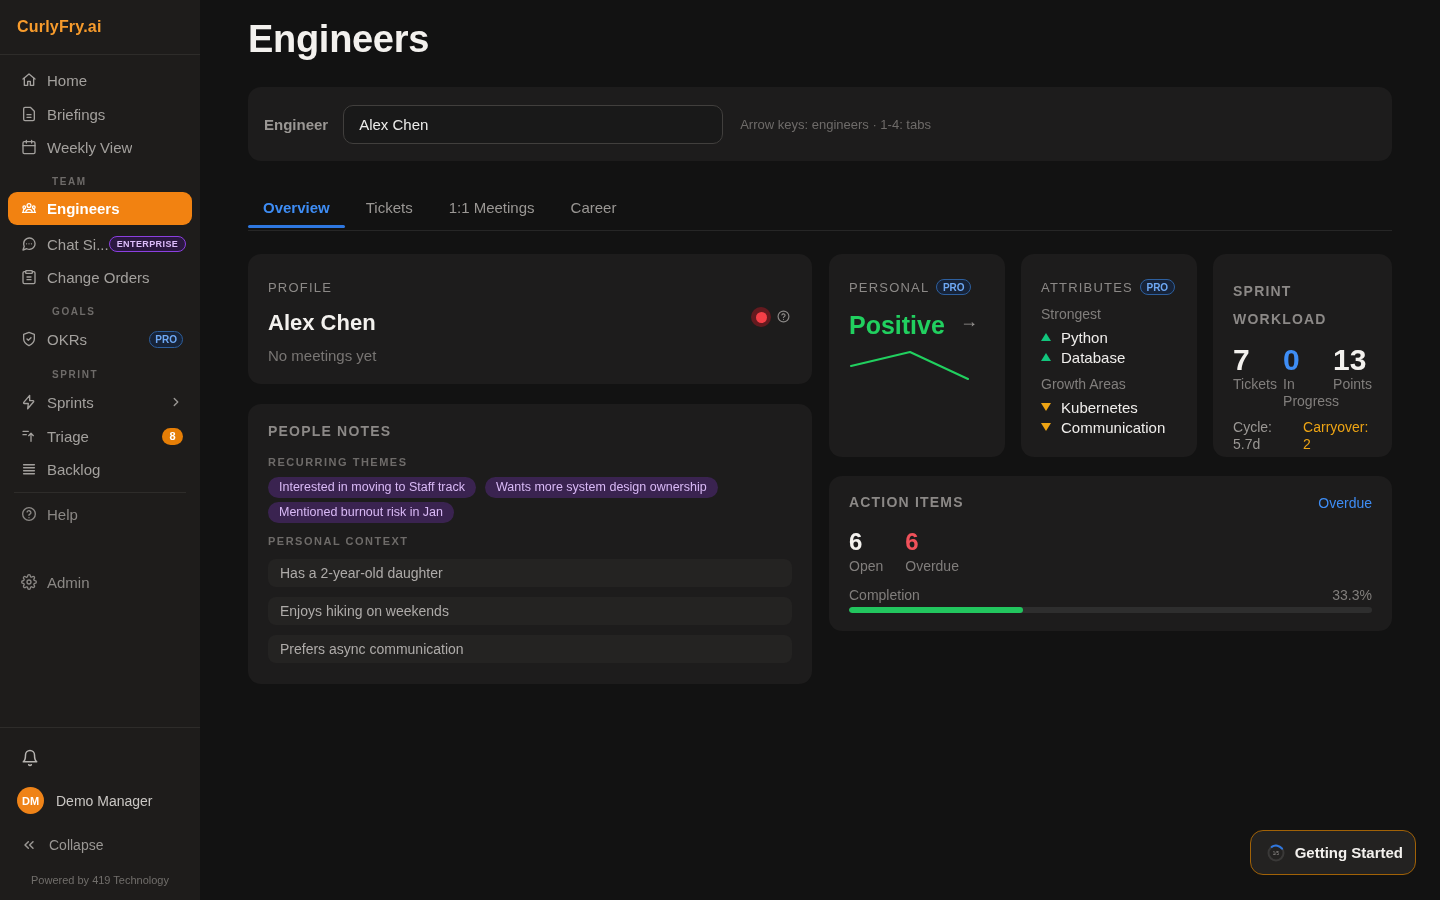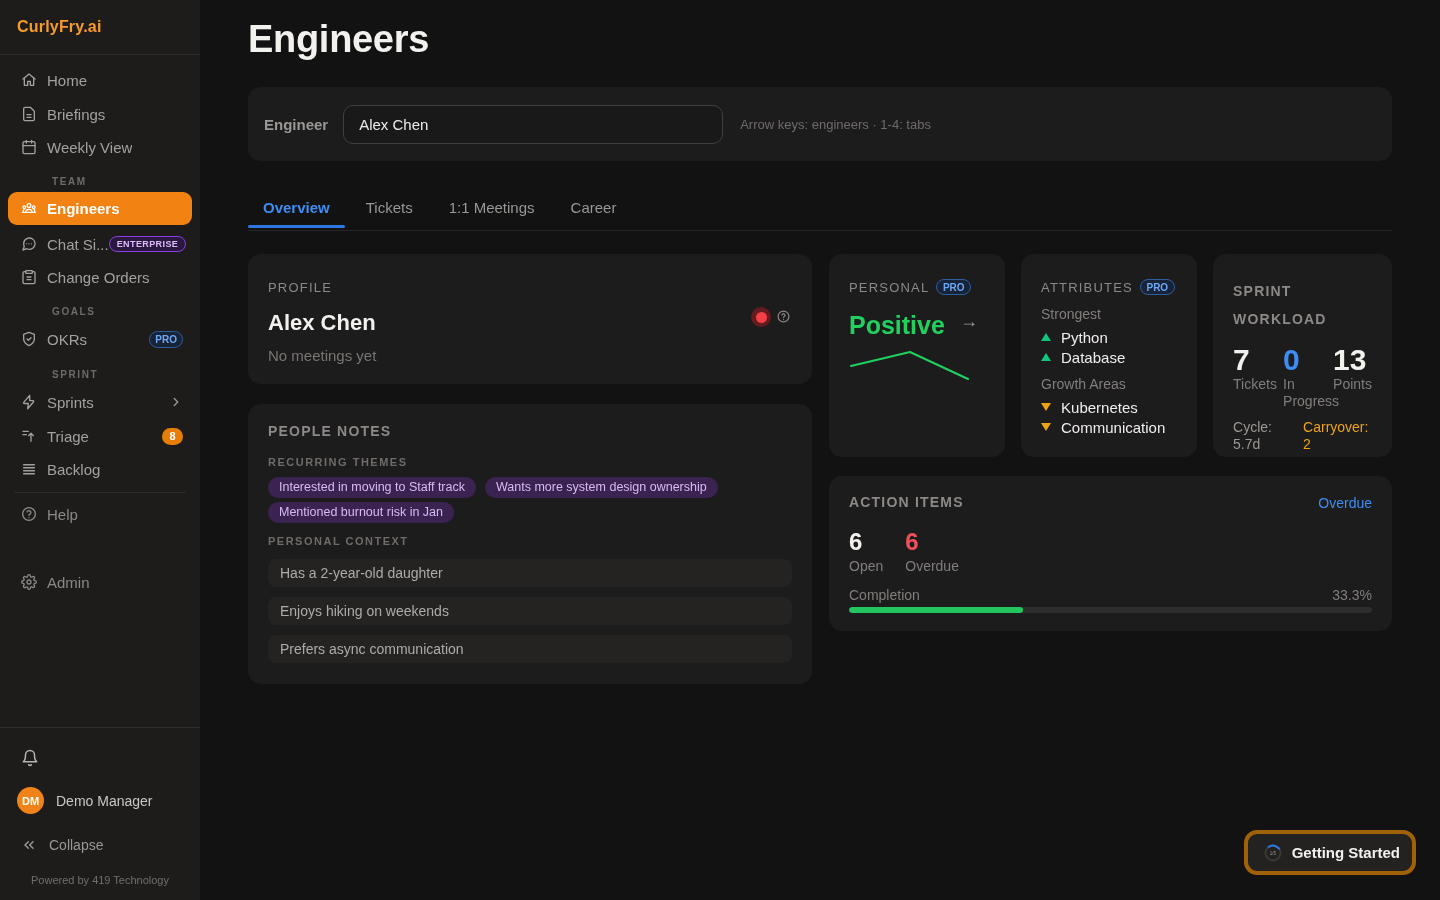--- a/index.html
+++ b/index.html
@@ -90,21 +90,21 @@
 .act-head { display:flex; justify-content:space-between; align-items:center; }
 .manage { color:#3e8df5; font-size:14px; }
 .act-nums { display:flex; gap:22px; margin-top:17px; }
 .act-num { font-size:24px; font-weight:bold; color:#f3f1ee; line-height:28px; }
 .act-num.red { color:#f0515a; }
 .act-lbl { font-size:14px; color:#817e7c; margin-top:2px; line-height:17px; }
 .comp-row { display:flex; justify-content:space-between; font-size:14px; color:#817e7c; margin-top:12px; line-height:17px;gap:42px; }
 .track { margin-top:3px; height:6px; background:#2e2e2e; border-radius:3px; overflow:hidden; }
 .fill { width:33.3%; height:6px; background:#22c55e; border-radius:3px; }
 
-.gs-btn { position:fixed; right:24px; bottom:25px; height:45px; border-radius:13px; background:#232221; border:4px solid #a16207; display:flex; align-items:center; padding:0 12px 0 16px; }
+.gs-btn { position:fixed; right:24px; bottom:25px; height:45px; border-radius:13px; background:#232221; border:1px solid #a16207; display:flex; align-items:center; padding:0 12px 0 16px; }
 .gs-txt { font-size:15px; font-weight:bold; color:#f3f1ee; margin-left:10px; }
 </style>
 </head>
 <body>
 <aside class="sidebar">
   <div class="sb-head">
       <span class="logo">CurlyFry.ai</span>
     </div>
   <nav class="sb-nav">
     <div class="nav-item" style="top:65px">

